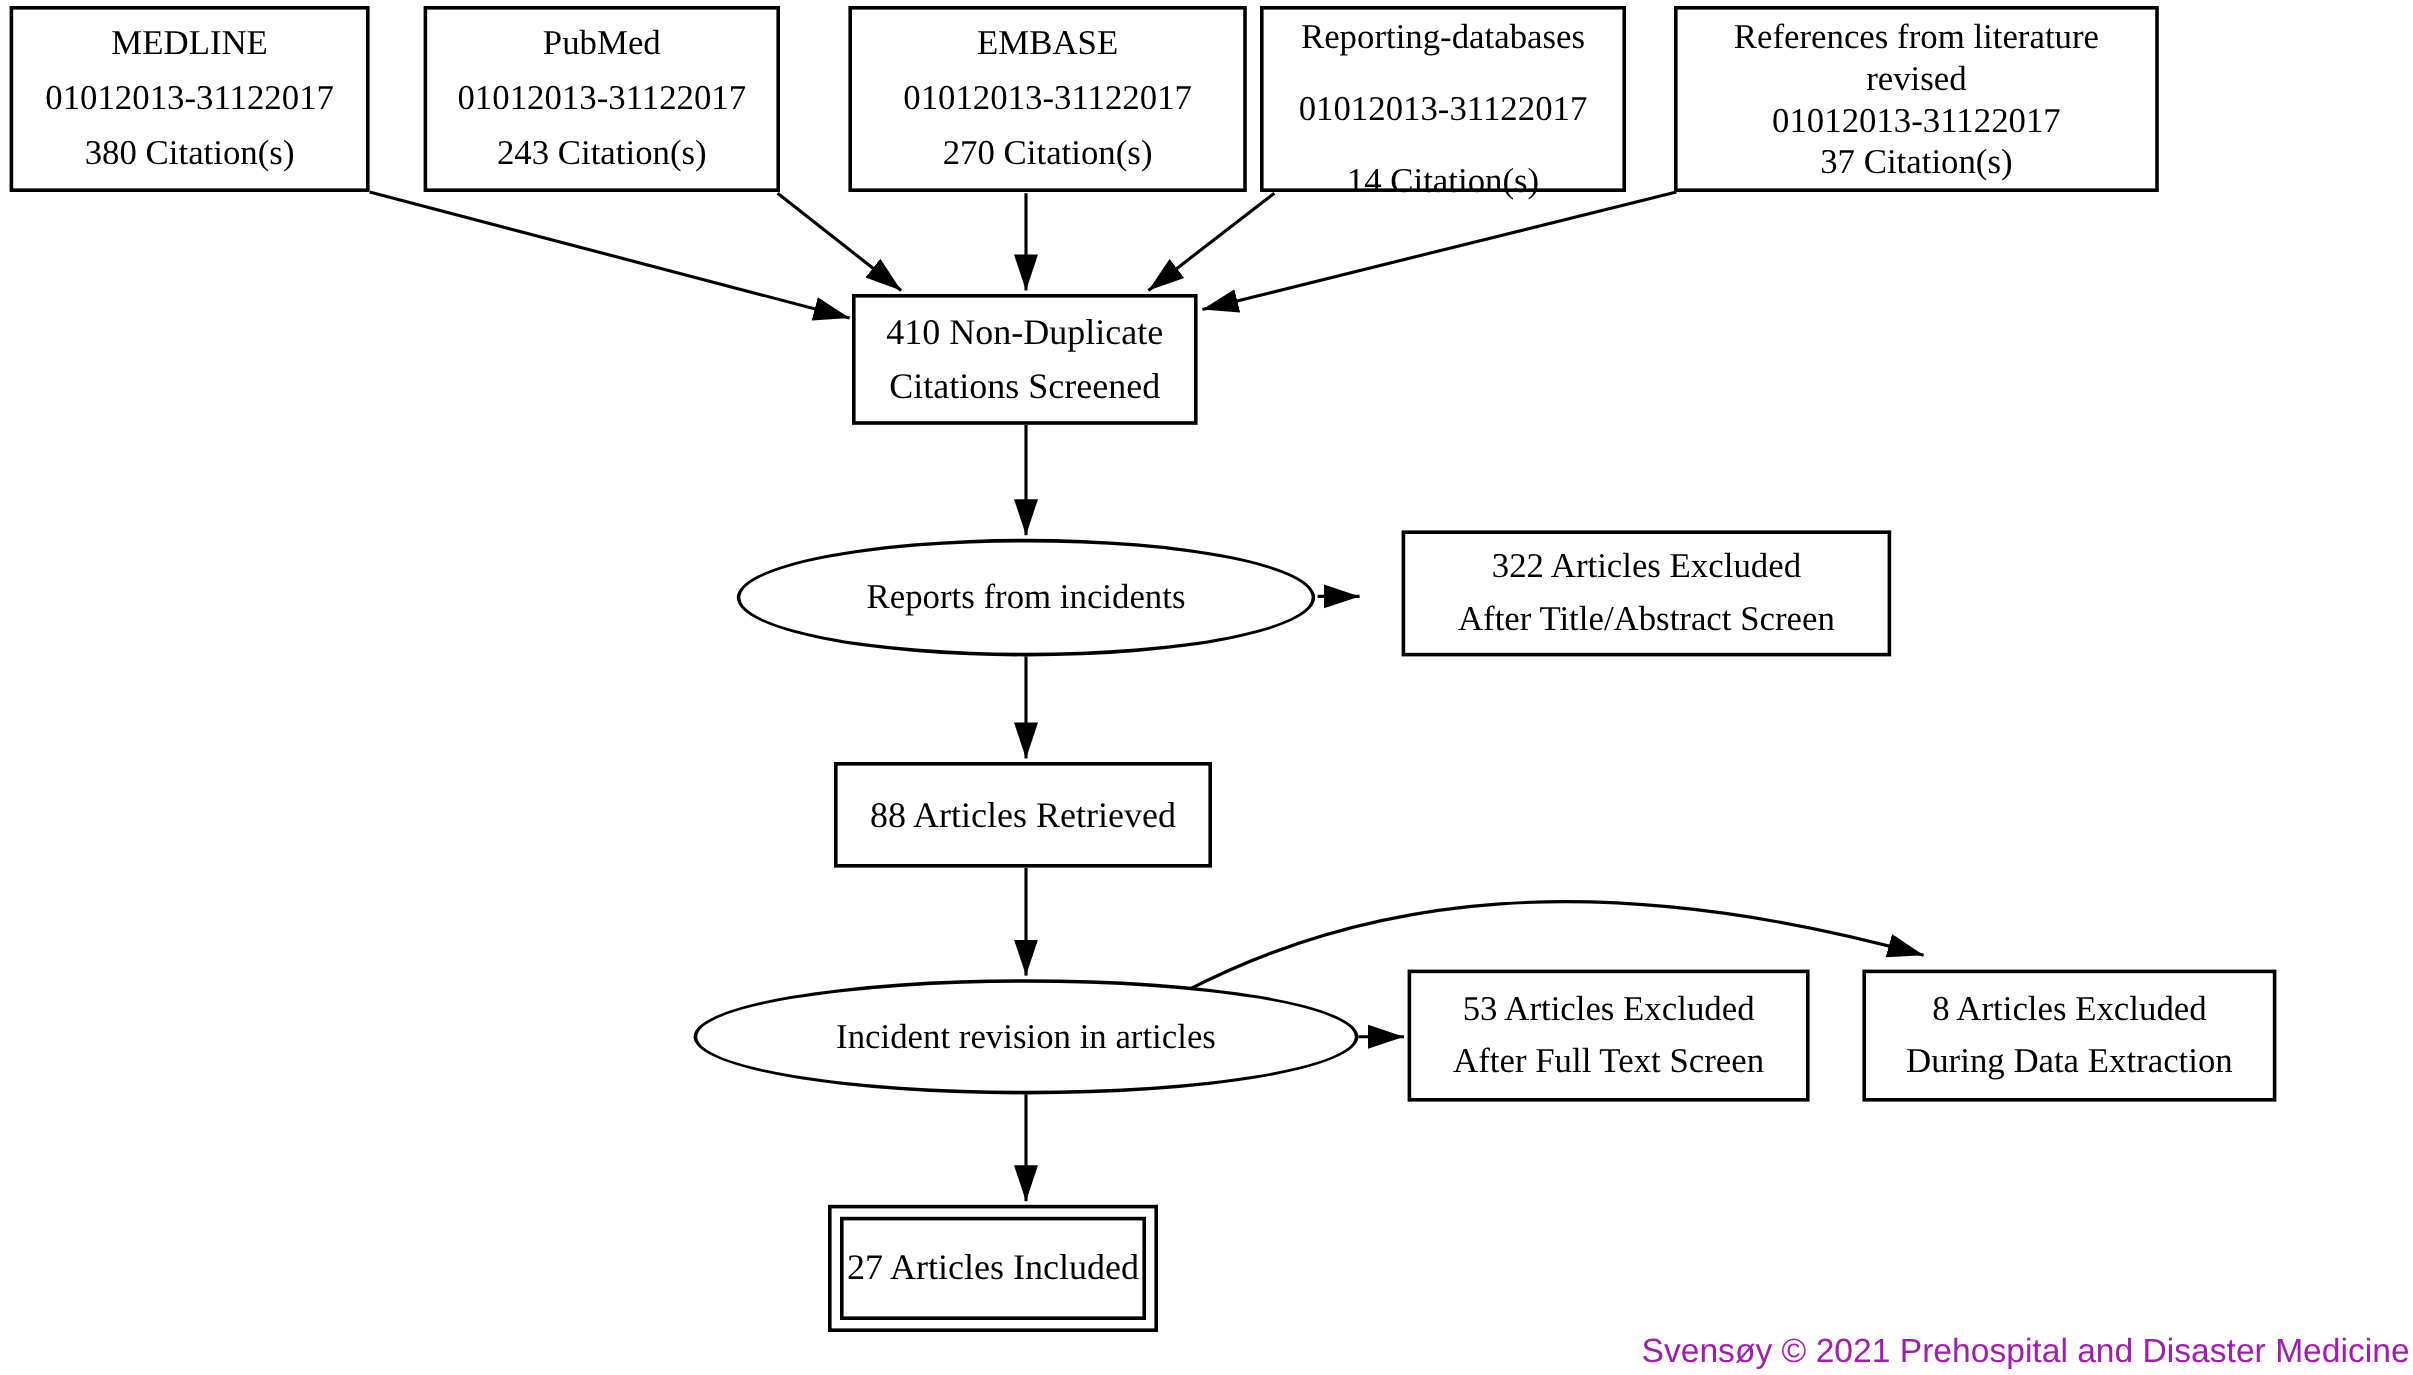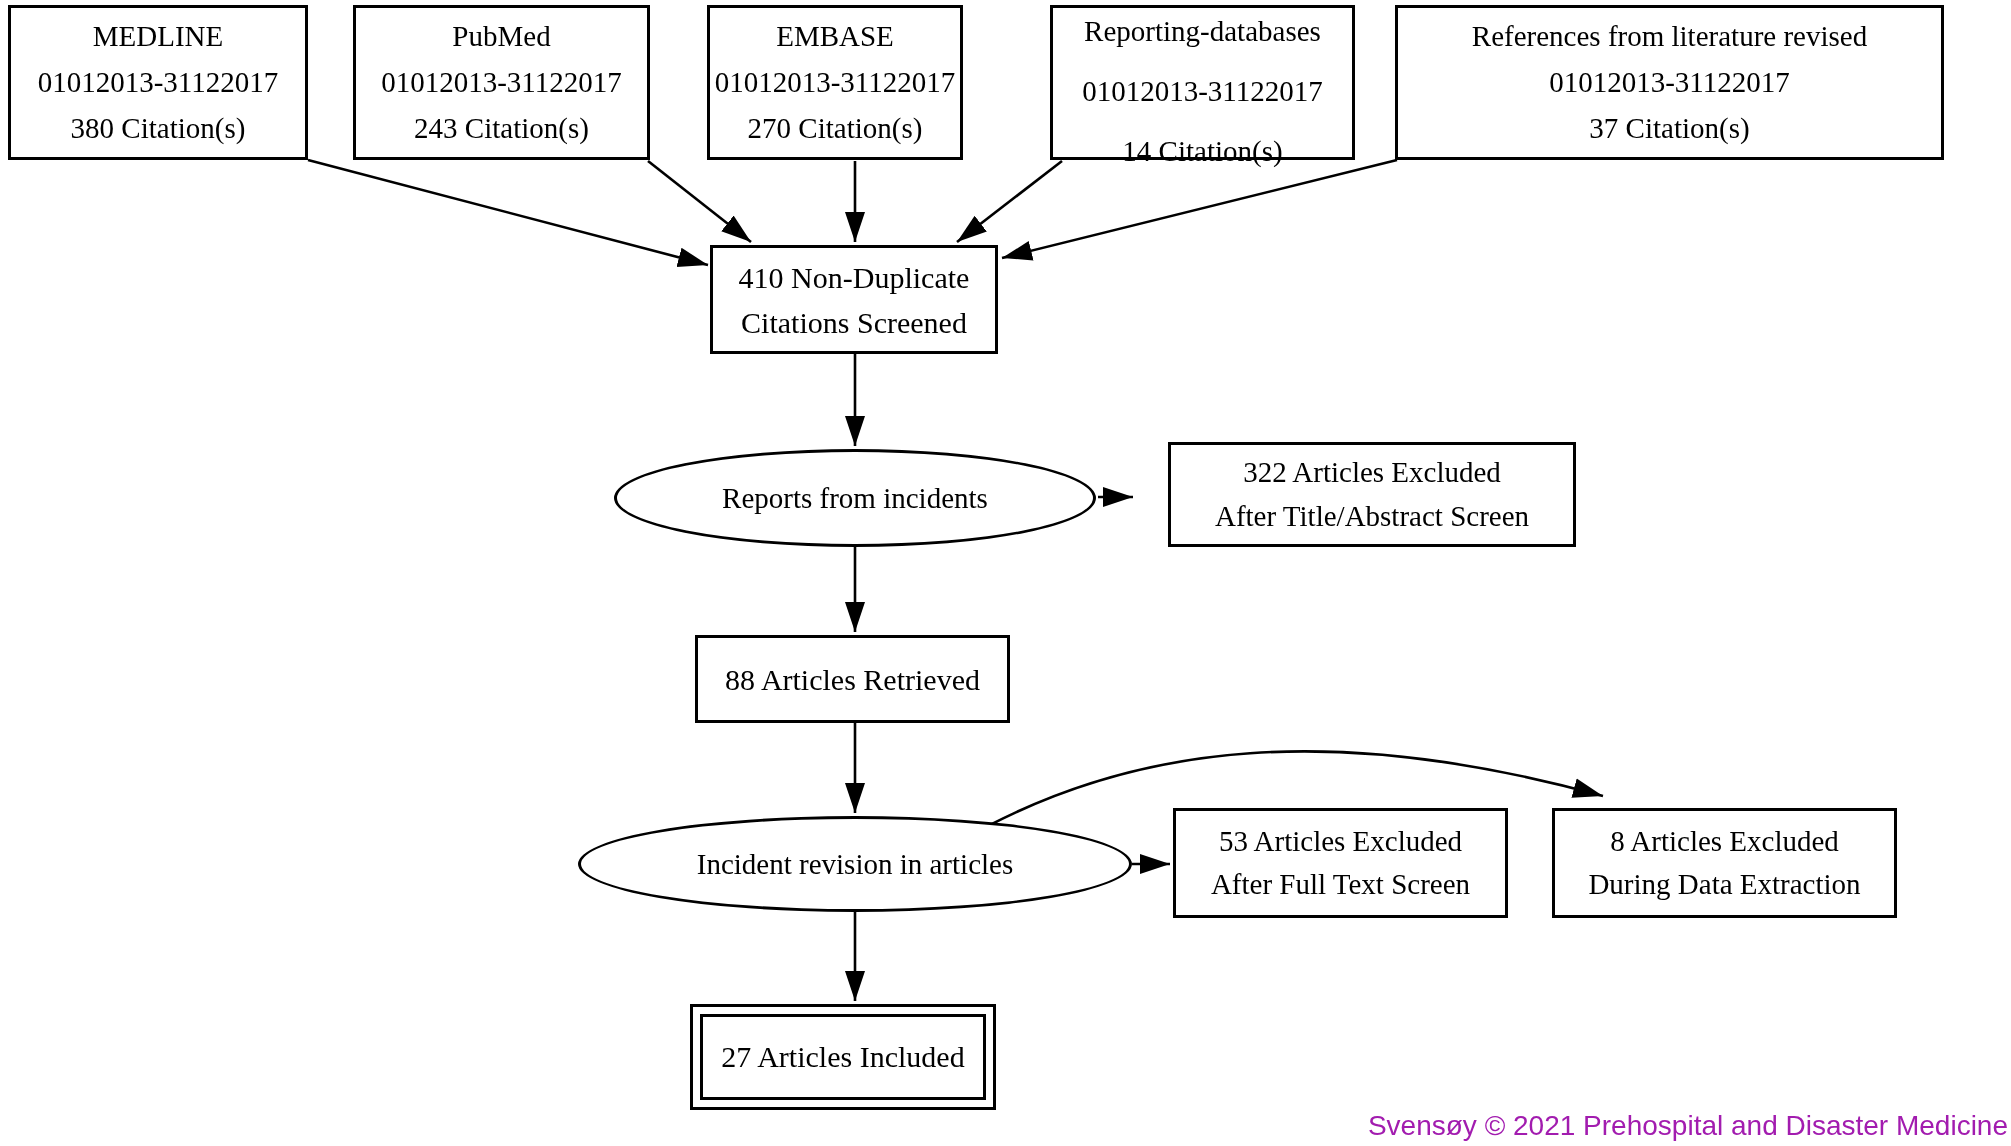--- a/index.html
+++ b/index.html
@@ -91,31 +91,31 @@
   <div class="node src" style="left:8px;width:300px;">
     <div>MEDLINE</div>
     <div>01012013-31122017</div>
     <div>380 Citation(s)</div>
   </div>
   <div class="node src" style="left:353px;width:297px;">
     <div>PubMed</div>
     <div>01012013-31122017</div>
     <div>243 Citation(s)</div>
   </div>
-  <div class="node src" style="left:707px;width:256px;">
+  <div class="node src" style="left:707px;width:332px;">
     <div>EMBASE</div>
     <div>01012013-31122017</div>
     <div>270 Citation(s)</div>
   </div>
   <div class="node src" style="left:1050px;width:305px;gap:25px;">
     <div>Reporting-databases</div>
     <div>01012013-31122017</div>
     <div>14 Citation(s)</div>
   </div>
-  <div class="node src" style="left:1395px;width:549px;">
+  <div class="node src" style="left:1395px;width:404px;">
     <div>References from literature revised</div>
     <div>01012013-31122017</div>
     <div>37 Citation(s)</div>
   </div>
 
   <div class="node" style="left:710px;top:245px;width:288px;height:109px;font-size:30px;">
     <div>410 Non-Duplicate</div>
     <div>Citations Screened</div>
   </div>
 
@@ -139,21 +139,21 @@
   <div class="node" style="left:1173px;top:808px;width:335px;height:110px;">
     <div>53 Articles Excluded</div>
     <div>After Full Text Screen</div>
   </div>
 
   <div class="node" style="left:1552px;top:808px;width:345px;height:110px;">
     <div>8 Articles Excluded</div>
     <div>During Data Extraction</div>
   </div>
 
-  <div class="dbl-outer" style="left:690px;top:1004px;width:306px;height:106px;">
+  <div class="dbl-outer" style="left:690px;top:1004px;width:275px;height:106px;">
     <div class="dbl-inner">
       <div>27 Articles Included</div>
     </div>
   </div>
 
   <div class="credit">Svensøy © 2021 Prehospital and Disaster Medicine</div>
 
 </div>
 
 </body></html>

